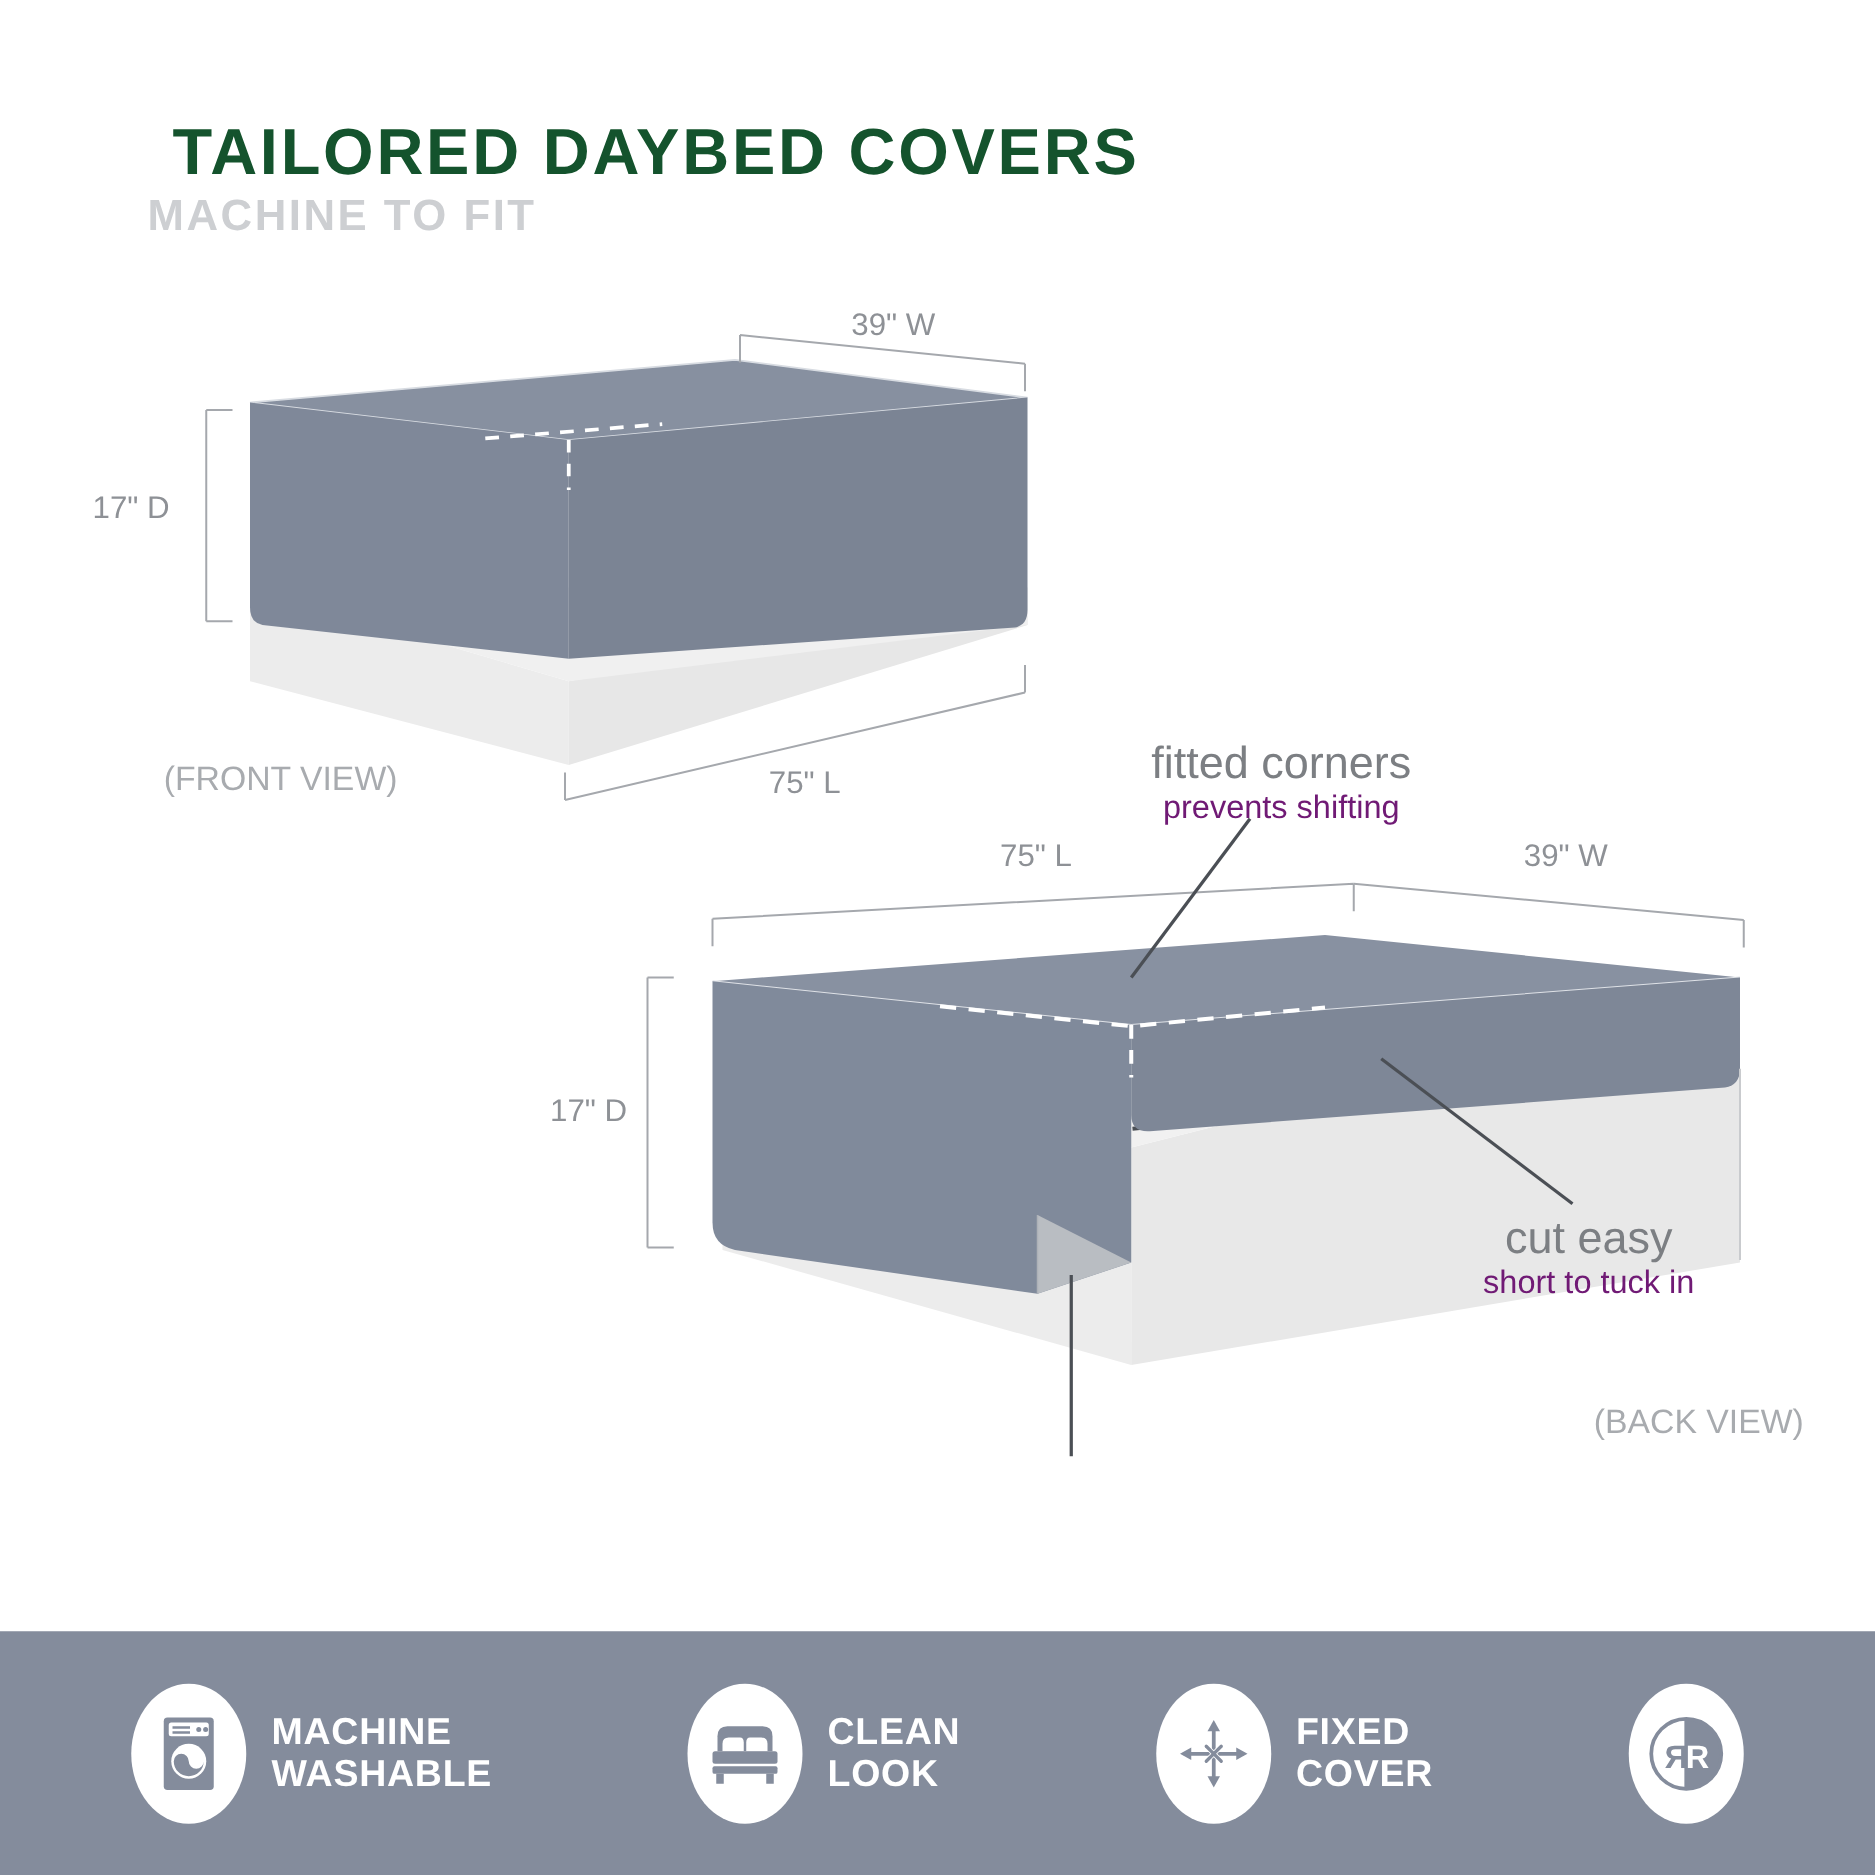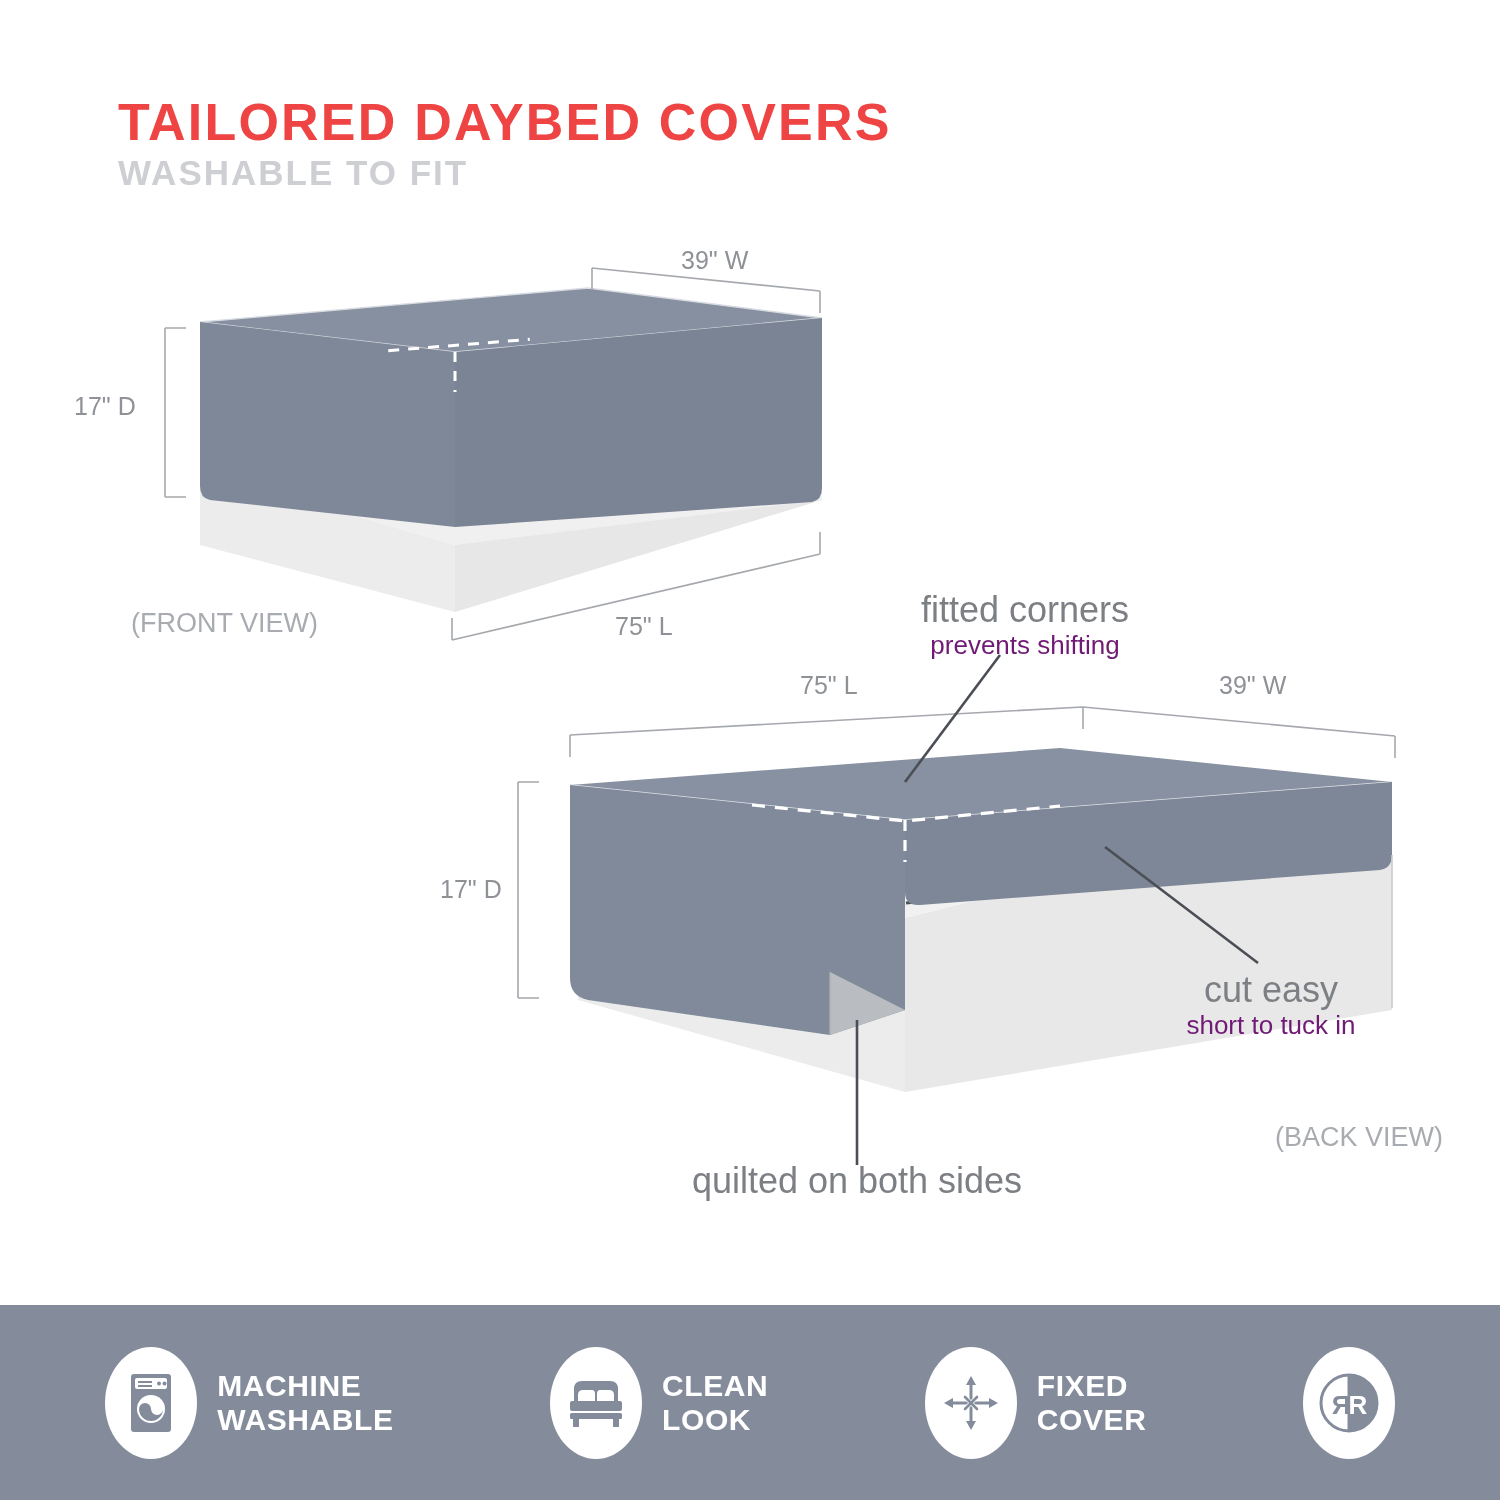--- a/index.html
+++ b/index.html
@@ -8,21 +8,21 @@
     font-family:"Liberation Sans", sans-serif;
     -webkit-font-smoothing:antialiased;
   }
   .page{position:relative;width:1500px;height:1500px;background:#fff;}
 
   
   .header{position:absolute;left:118px;top:96px;}
   .title{
     font-family:"Liberation Sans", sans-serif;
     font-size:52px;font-weight:700;letter-spacing:2.2px;
-    color:#ef4444;line-height:1.02;white-space:nowrap;
+    color:#14532d;line-height:1.02;white-space:nowrap;margin-left:20px;
   }
   .subtitle{
     font-family:"Liberation Sans", sans-serif;
     font-size:35px;font-weight:700;letter-spacing:2.0px;
     color:#cdcfd2;line-height:1.05;margin-top:6px;white-space:nowrap;
   }
 
   
   .stage{position:absolute;left:0;top:0;width:1500px;height:1300px;}
   .stage svg{position:absolute;left:0;top:0;}
@@ -63,21 +63,21 @@
     text-transform:uppercase;white-space:pre-line;
   }
 </style>
 </head>
 <body>
 
 <div class="page">
 
   <div class="header">
     <div class="title">TAILORED DAYBED COVERS</div>
-    <div class="subtitle">WASHABLE TO FIT</div>
+    <div class="subtitle">MACHINE TO FIT</div>
   </div>
 
   <div class="stage">
     <svg width="1500" height="1300" viewBox="0 0 1500 1300">
       <defs>
         <linearGradient id="gfront" x1="0" y1="0" x2="0" y2="1">
           <stop offset="0" stop-color="#7e8798"></stop>
             <stop offset="1" stop-color="#78818f"></stop>
         </linearGradient>
       </defs>
@@ -155,21 +155,20 @@
       <div class="ct">fitted corners</div>
       <div class="cs">prevents shifting</div>
     </div>
 
     <div class="callout" style="left:1166px;top:972px;width:210px;">
       <div class="ct">cut easy</div>
       <div class="cs">short to tuck in</div>
     </div>
 
     <div class="callout" style="left:627px;top:1163px;width:460px;">
-      <div class="ct">quilted on both sides</div>
     </div>
   </div>
 
   <div class="featurebar">
 
     <div class="feature">
       <div class="fcircle">
         <svg width="52" height="62" viewBox="0 0 52 62">
           <rect x="6" y="2" width="40" height="58" rx="3" fill="#848c9c"></rect>
           <rect x="10" y="6" width="32" height="11" rx="2" fill="#ffffff"></rect>

